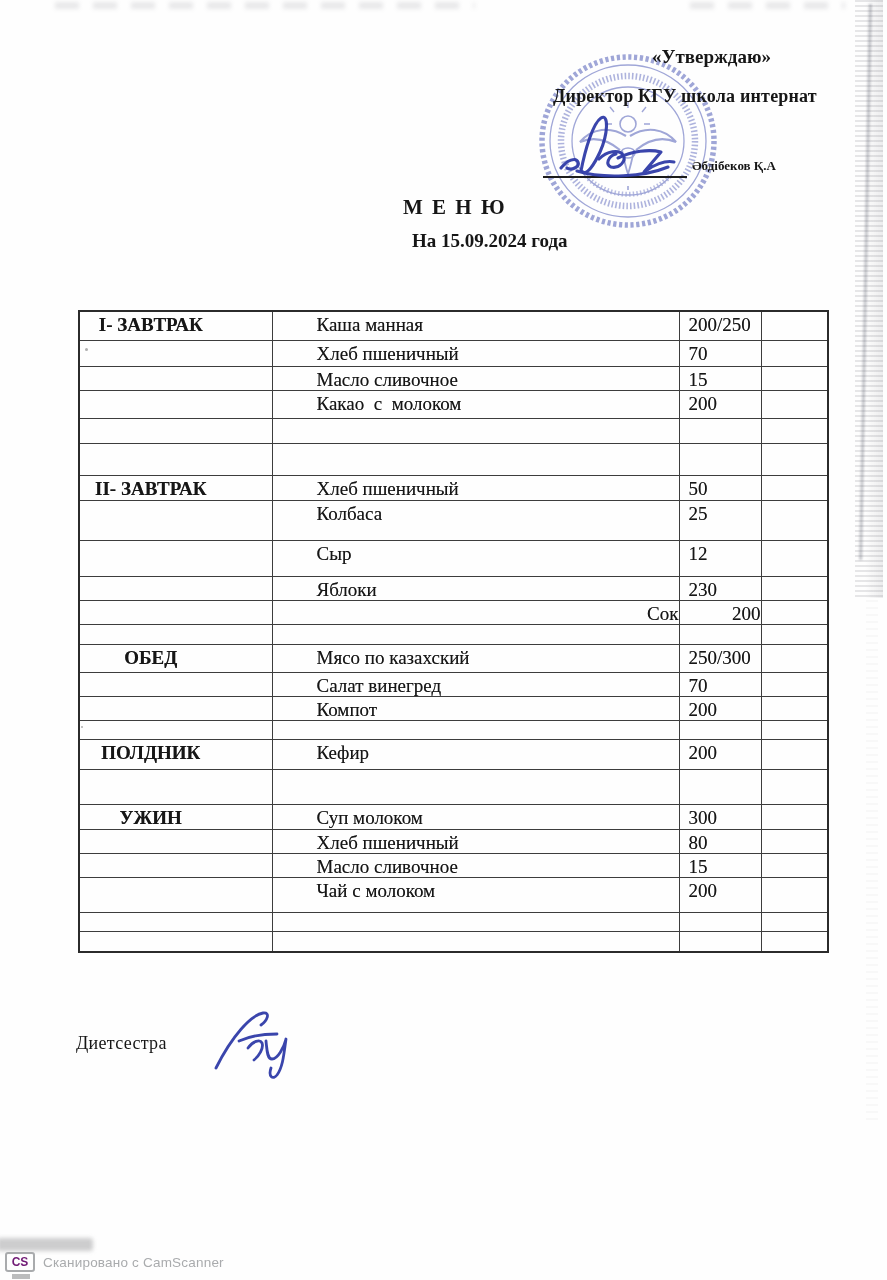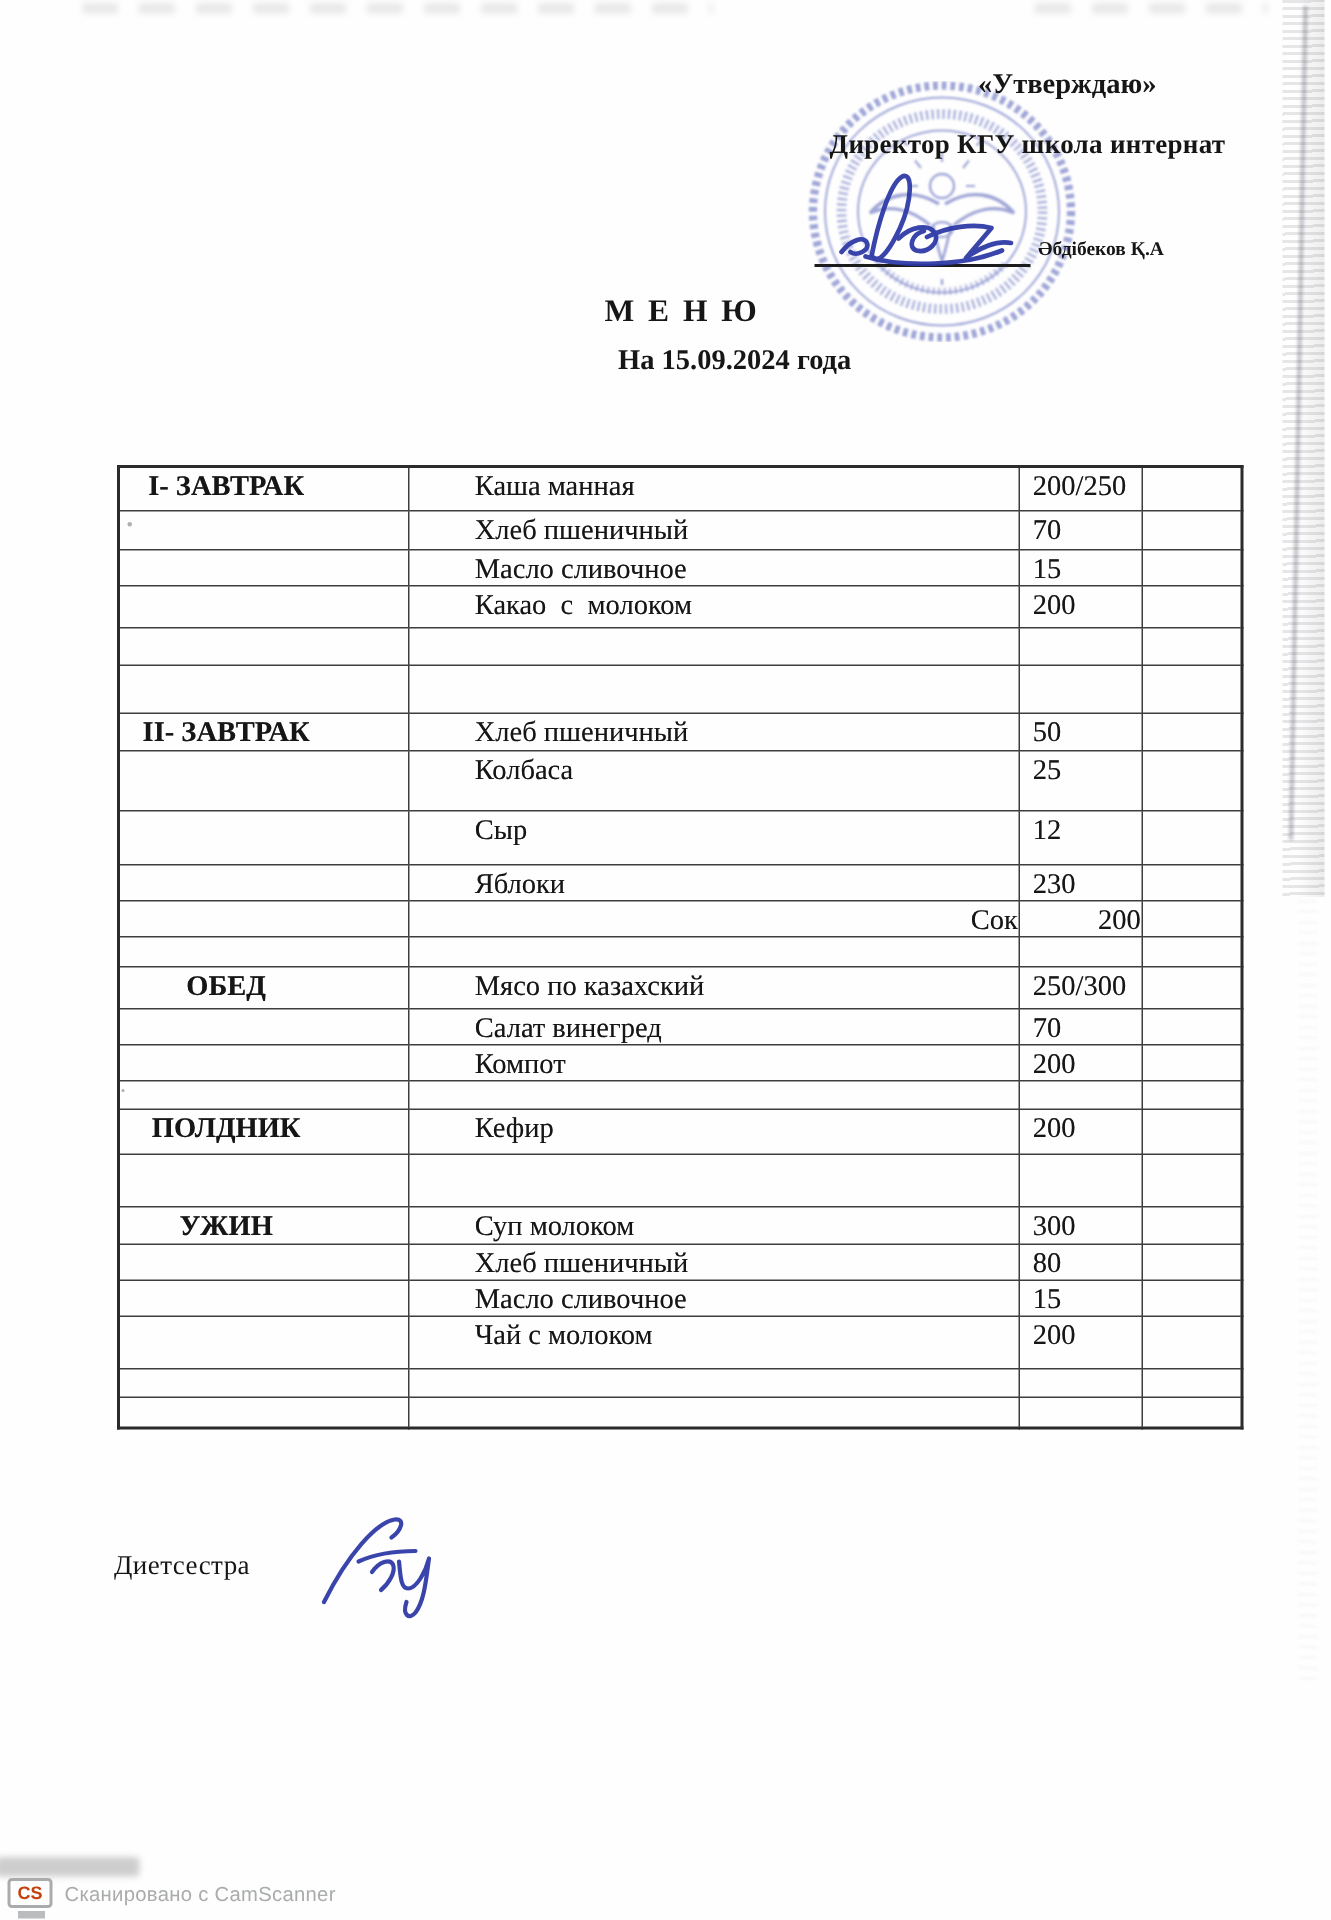--- a/index.html
+++ b/index.html
@@ -72,21 +72,21 @@
   .diet-label { left:76px; top:1033px; font-size:18px; letter-spacing:.3px; }
 
   
   .footer-smudge {
     left:-3px; top:1238px; width:96px; height:13px; border-radius:3px;
     background:rgba(125,125,130,.38); filter:blur(2.2px);
   }
   .cs-badge {
     left:5px; top:1252px; width:30px; height:20px;
     border:2px solid #a9abad; border-radius:3px;
-    color:#c2410c; font-family:"Liberation Sans", sans-serif;
+    color:#701a75; font-family:"Liberation Sans", sans-serif;
     font-size:12px; font-weight:bold; text-align:center; line-height:16px;
   }
   .cs-text {
     left:43px; top:1255px;
     font-family:"Liberation Sans", sans-serif;
     font-size:13.5px; color:var(--footer-gray, #a9abad); letter-spacing:.2px;
   }
   .cs-mark { left:12px; top:1274px; width:18px; height:5px; background:#8f9193; opacity:.6; filter:blur(.5px); }
 </style>
 </head>

